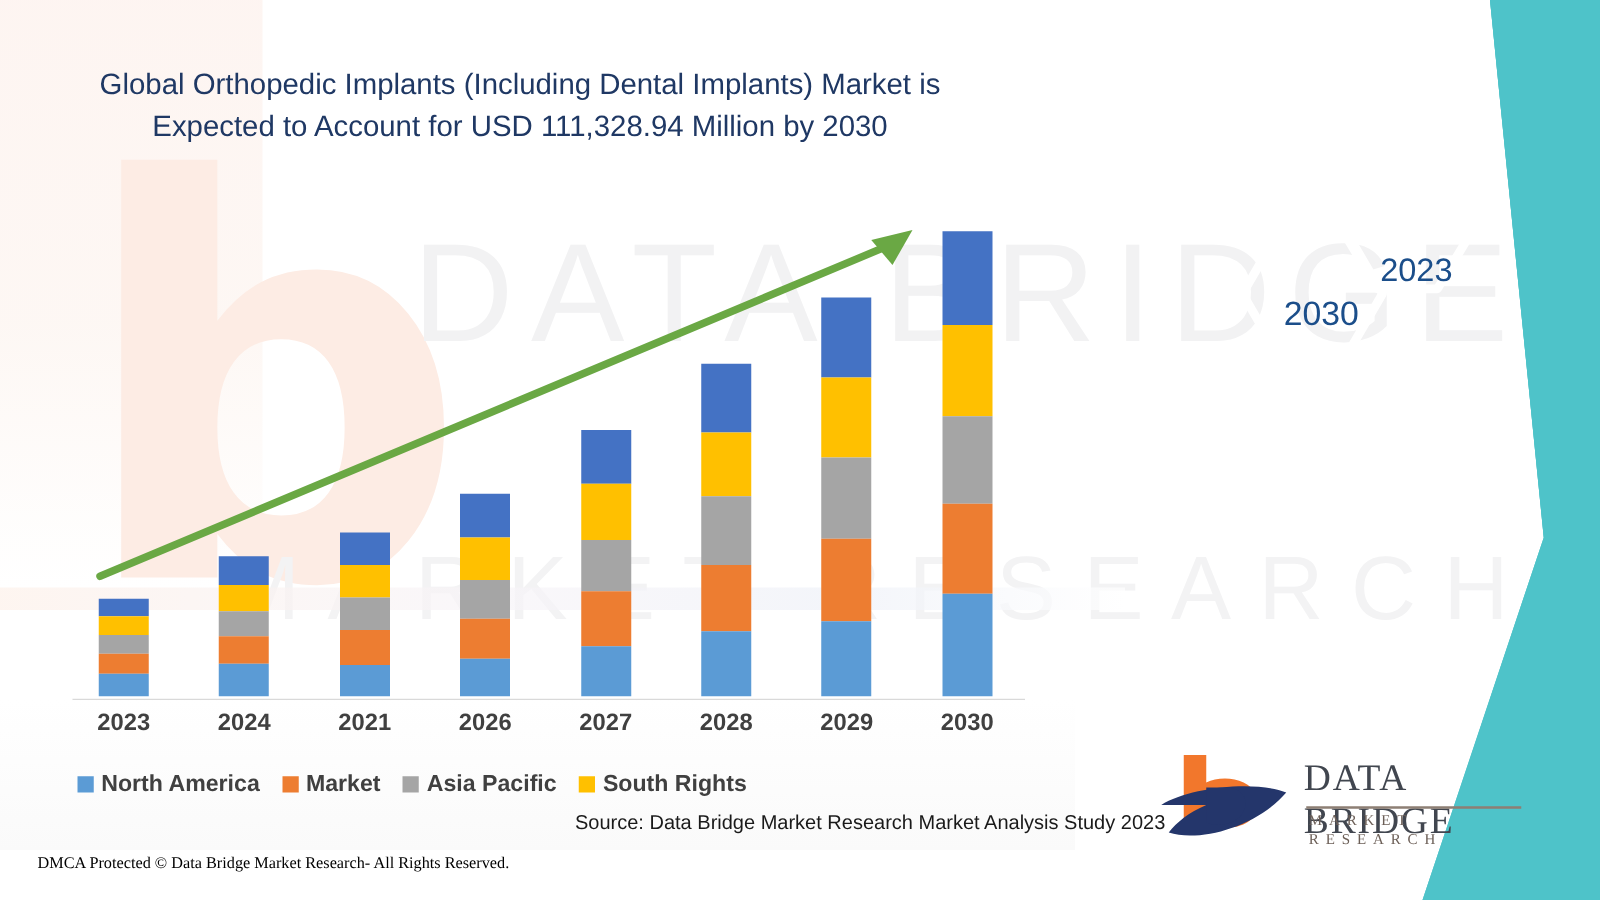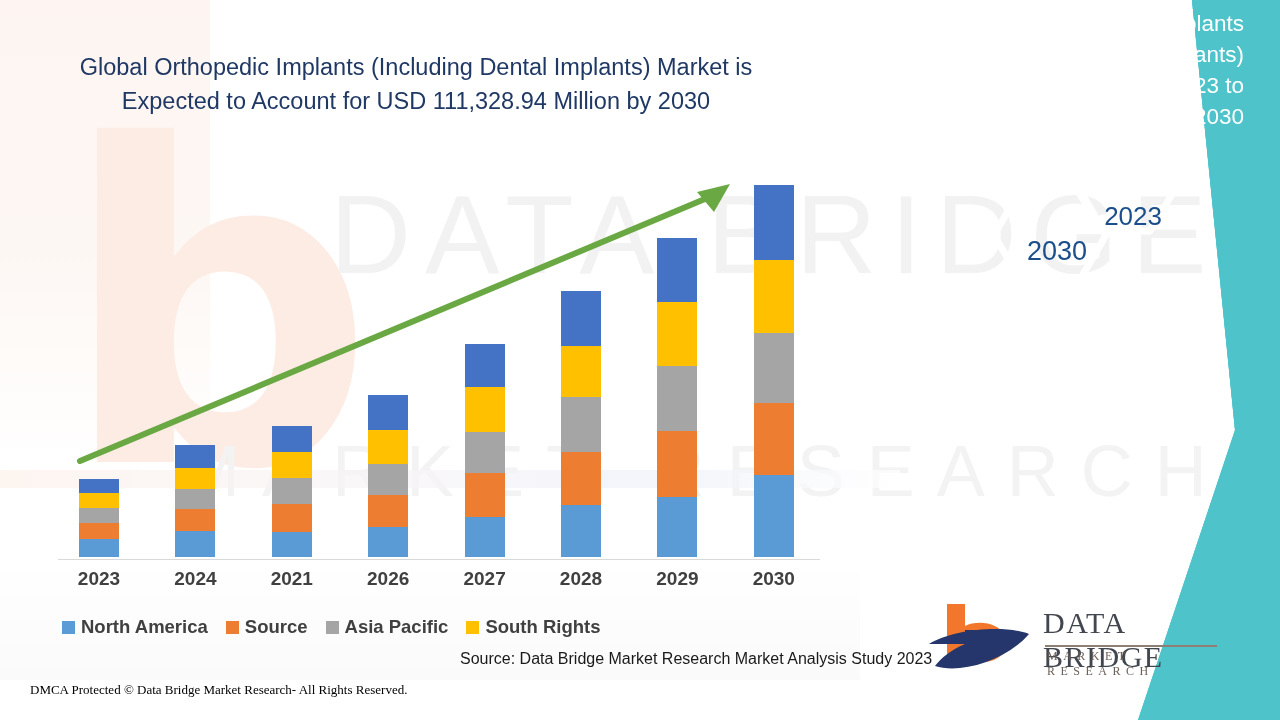--- a/index.html
+++ b/index.html
@@ -220,21 +220,21 @@
     </svg>
   </div>
 
   <div class="legend" id="legend">
       <div class="legend-item">
         <span class="legend-swatch" style="background: rgb(91, 155, 213);"></span>
         <span class="legend-label">North America</span>
       </div>
       <div class="legend-item">
         <span class="legend-swatch" style="background: rgb(237, 125, 49);"></span>
-        <span class="legend-label">Source</span>
+        <span class="legend-label">Market</span>
       </div>
       <div class="legend-item">
         <span class="legend-swatch" style="background: rgb(165, 165, 165);"></span>
         <span class="legend-label">Asia Pacific</span>
       </div>
       <div class="legend-item">
         <span class="legend-swatch" style="background: rgb(255, 192, 0);"></span>
         <span class="legend-label">South Rights</span>
       </div>
     </div>
@@ -242,21 +242,20 @@
   <div class="footer-left">DMCA Protected © Data Bridge Market Research- All Rights Reserved.</div>
   <div class="footer-right">Source: Data Bridge Market Research Market Analysis Study 2023</div>
 
   <div class="teal-panel">
     <svg width="470" height="720" viewBox="0 0 470 720" style="position:absolute;left:0;top:0;">
       <path d="M 382 0 L 470 0 L 470 720 L 328 720 L 425 430 Z" fill="#4ec3c9"></path>
       <path d="M 382 0 L 470 0 L 470 430 L 425 430 Z" fill="#4ec3c9"></path>
       <path d="M 382 0 L 425 430 L 328 720 L 470 720 L 470 0 Z" fill="#4ec3c9"></path>
     </svg>
 
-    <div class="teal-title">Global Orthopedic Implants (Including Dental Implants) Market, By Regions, 2023 to 2030</div>
 
     <div class="hexwrap">
       <svg width="240" height="140" viewBox="0 0 240 140" style="position:absolute;left:0;top:0;">
         <polygon points="122,6 170,6 194,46 170,86 122,86 98,46" fill="none" stroke="#ffffff" stroke-width="7" stroke-linejoin="round"></polygon>
         <polygon points="42,42 98,42 126,90 98,138 42,138 14,90" fill="none" stroke="#ffffff" stroke-width="7" stroke-linejoin="round"></polygon>
       </svg>
       <div class="hex-label hex-2023">2023</div>
       <div class="hex-label hex-2030">2030</div>
     </div>
 

